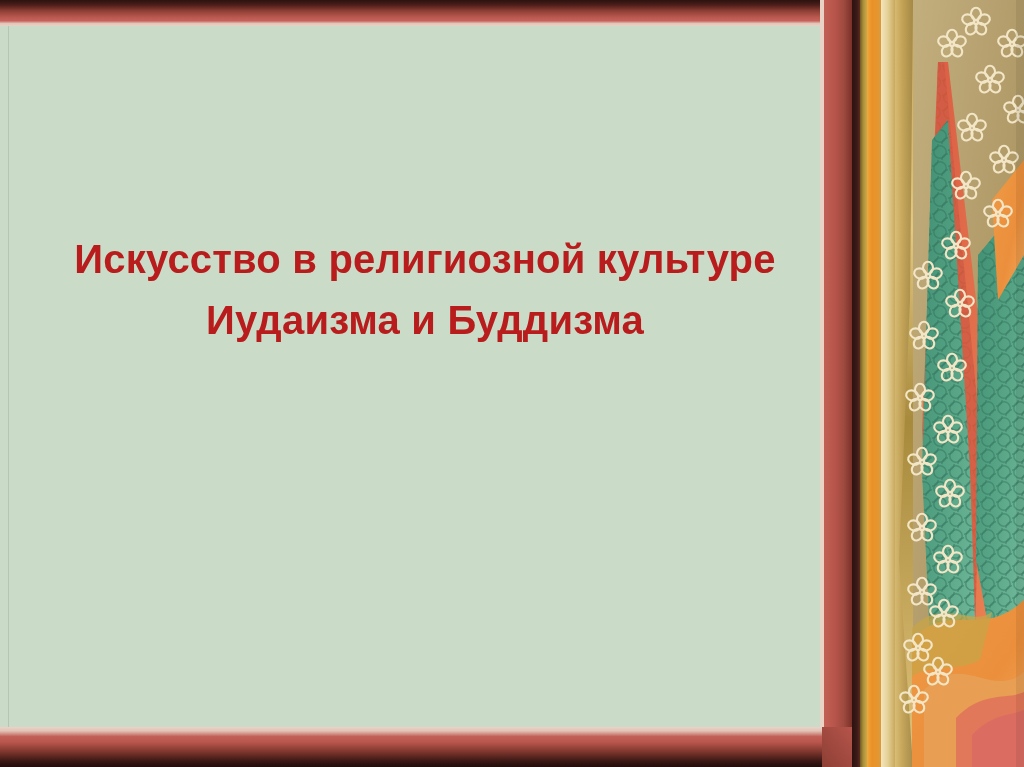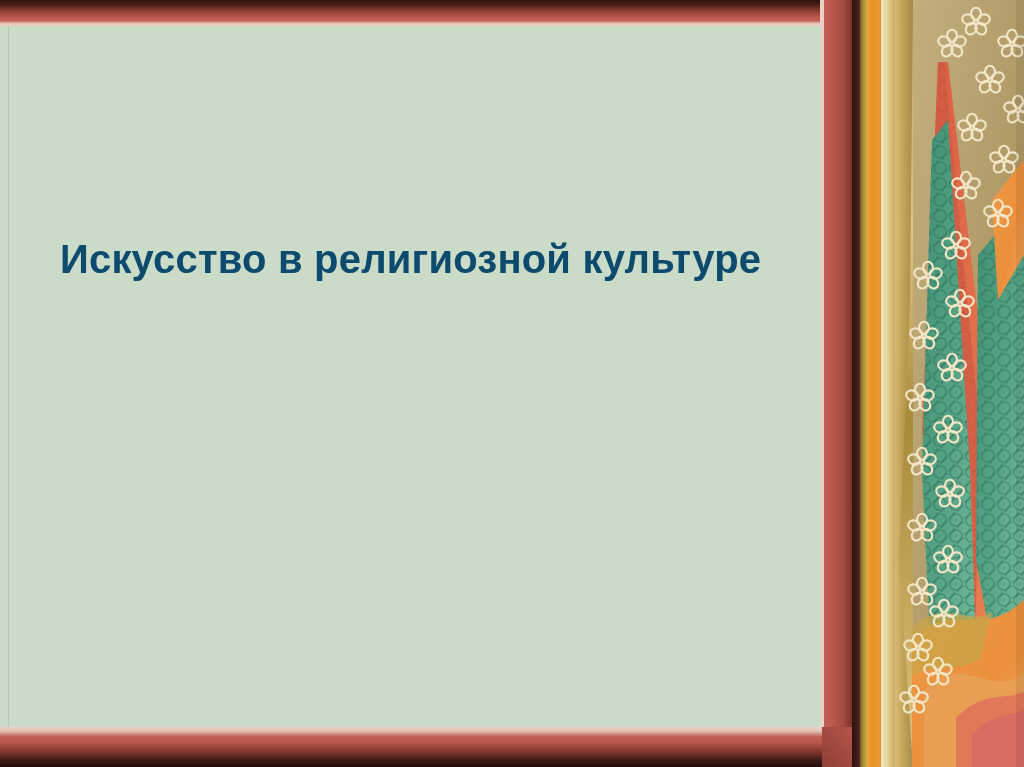--- a/index.html
+++ b/index.html
@@ -45,22 +45,22 @@
   }
   
   .left-hairline{
     position:absolute;left:8px;top:26px;width:1px;height:701px;
     background:rgba(150,175,150,.45);
   }
 
   
   .title-block{
     position:absolute;left:60px;top:236px;width:730px;
-    text-align:left;
-    color:#0c4a6e;
+    text-align:center;
+    color:#b91c1c;
     font-weight:bold;
     font-size:40px;
     line-height:1.17;
     letter-spacing:.2px;
   }
   .title-block p{margin:0;}
   .title-line-2{margin-top:14px !important;}
 
   
   .deco{
@@ -82,20 +82,21 @@
     <div class="left-hairline"></div>
 
     <div class="frame-right-rail light"></div>
     <div class="frame-right-rail"></div>
 
     <div class="frame-bottom"></div>
     <div class="frame-corner-br"></div>
 
     <div class="title-block">
       <p>Искусство  в религиозной культуре</p>
+      <p class="title-line-2">Иудаизма и Буддизма</p>
     </div>
 
   </div>
 
   <div class="deco">
     <svg viewBox="0 0 172 767" preserveAspectRatio="none" xmlns="http://www.w3.org/2000/svg">
       <defs>
 
         <linearGradient id="gMaroon" x1="0" y1="0" x2="1" y2="0">
           <stop offset="0%" stop-color="#2b1210"></stop>

